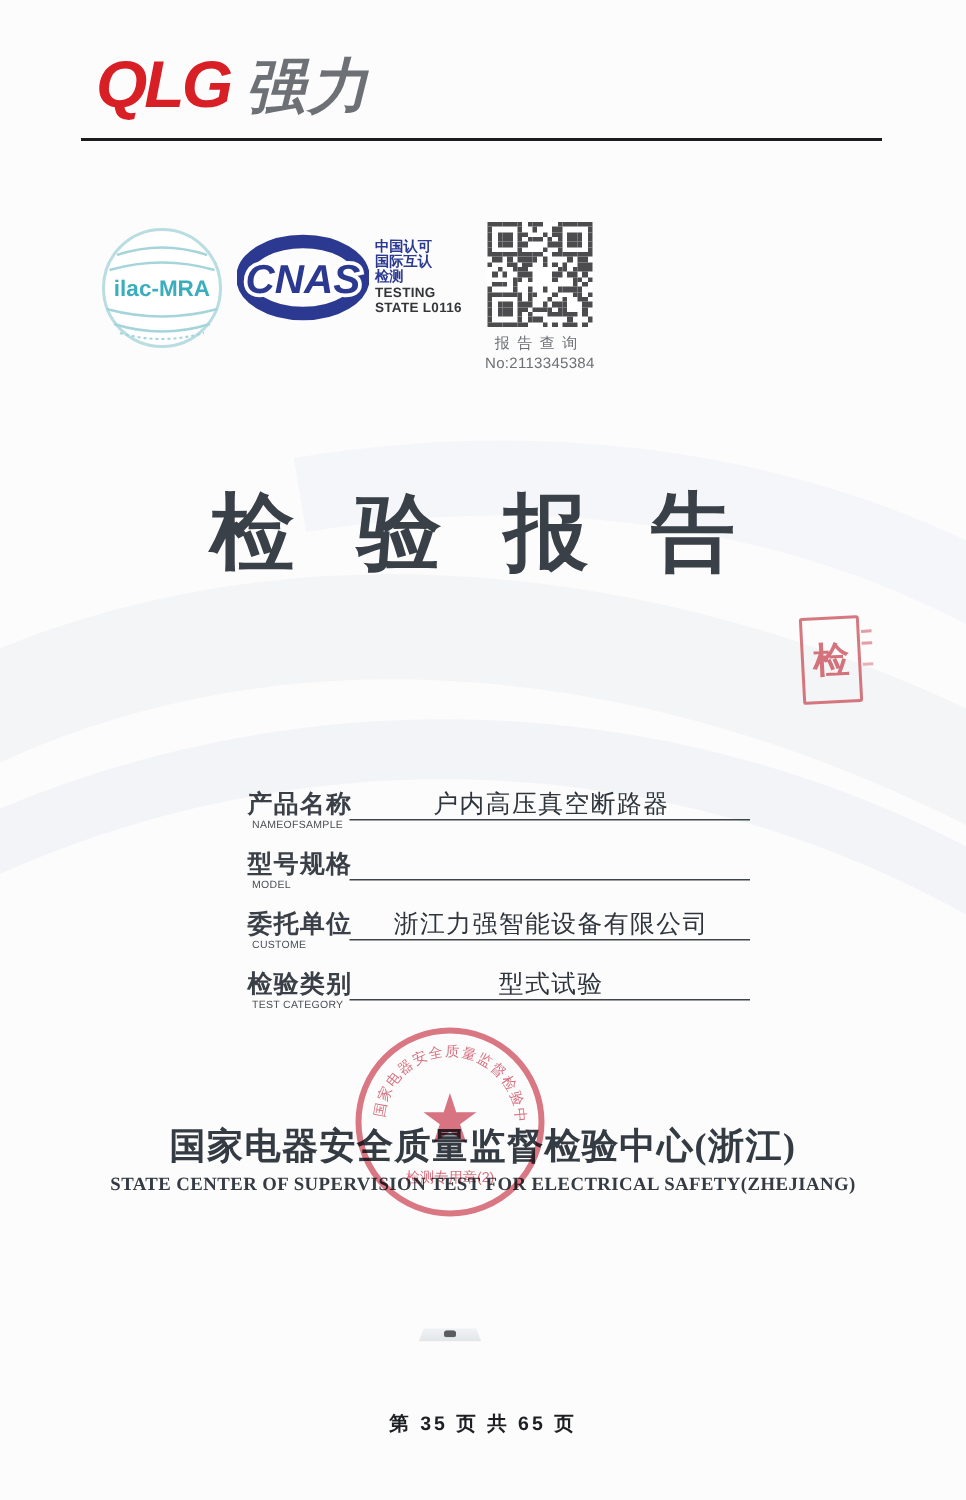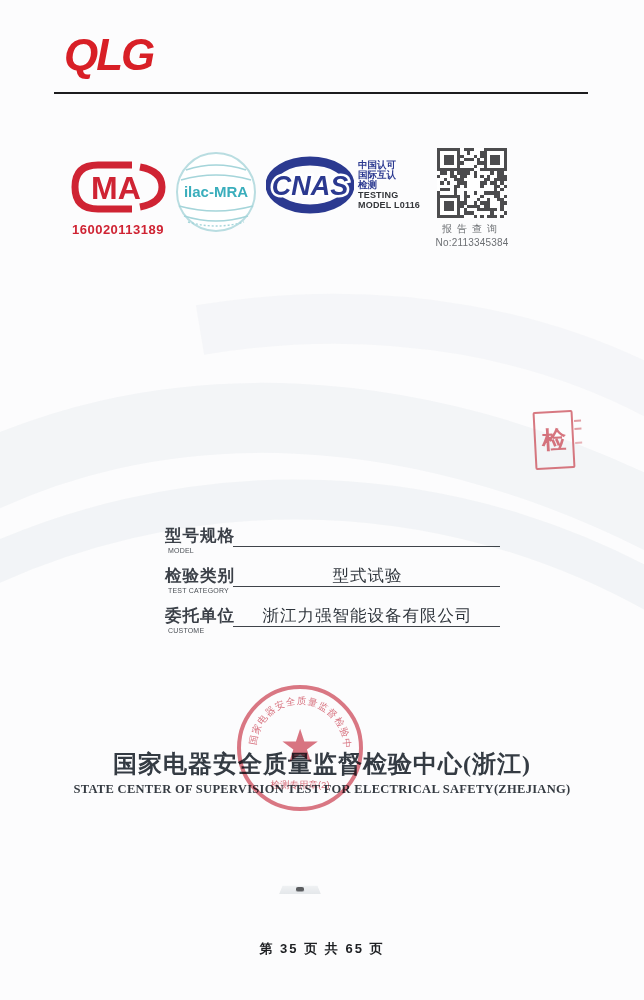--- a/index.html
+++ b/index.html
@@ -75,33 +75,26 @@
 <div class="page">
 
   <svg class="watermark" width="644" height="1000" viewBox="0 0 644 1000">
     <path d="M-60 500 C 150 380, 430 390, 700 540" fill="none" stroke="#f0f2f5" stroke-width="70" opacity="0.8"></path>
     <path d="M-60 590 C 180 460, 470 470, 700 620" fill="none" stroke="#eef1f4" stroke-width="40" opacity="0.7"></path>
     <path d="M200 330 C 380 300, 560 330, 700 420" fill="none" stroke="#f2f4f6" stroke-width="50" opacity="0.7"></path>
   </svg>
 
   <div class="logo">
     <span class="en">QLG</span>
+    <span class="cn">强力</span>
   </div>
   <div class="rule"></div>
 
   <div class="certs">
 
-    <div class="cma">
-      <svg width="100" height="58" viewBox="0 0 100 58">
-        <path d="M64 7 H30 Q7 7 7 29 Q7 51 30 51 H64" fill="none" stroke="#cf2333" stroke-width="7"></path>
-        <text x="48" y="41" text-anchor="middle" font-family="Liberation Sans,sans-serif" font-size="32" font-weight="900" fill="#cf2333">MA</text>
-        <path d="M72 9 Q94 13 94 29 Q94 45 72 49" fill="none" stroke="#cf2333" stroke-width="7"></path>
-      </svg>
-      <div class="cma-num">160020113189</div>
-    </div>
 
     <div class="ilac">
       <svg width="84" height="84" viewBox="0 0 84 84">
         <circle cx="42" cy="42" r="39" fill="#ffffff" stroke="#b9dde1" stroke-width="2"></circle>
         <path d="M12 20 Q42 10 72 20" fill="none" stroke="#a5d5da" stroke-width="1.6"></path>
         <path d="M7 30 Q42 20 77 30" fill="none" stroke="#a5d5da" stroke-width="1.6"></path>
         <path d="M5 56 Q42 66 79 56" fill="none" stroke="#a5d5da" stroke-width="1.6"></path>
         <path d="M10 66 Q42 76 74 66" fill="none" stroke="#a5d5da" stroke-width="1.6"></path>
         <path d="M14 72 Q42 80 70 72" fill="none" stroke="#a5d5da" stroke-width="1.4" stroke-dasharray="2 2"></path>
         <text x="42" y="47" text-anchor="middle" font-family="Liberation Sans,sans-serif" font-size="15" font-weight="700" fill="#3aaebc" stroke="#ffffff" stroke-width="4" paint-order="stroke">ilac-MRA</text>
@@ -111,21 +104,21 @@
     <div class="cnas-group">
       <svg width="88" height="58" viewBox="0 0 88 58">
         <ellipse cx="44" cy="29" rx="40" ry="24" fill="none" stroke="#2b3990" stroke-width="9"></ellipse>
         <text x="44" y="39" text-anchor="middle" font-family="Liberation Sans,sans-serif" font-size="27" font-weight="900" font-style="italic" fill="#2b3990" stroke="#ffffff" stroke-width="5" paint-order="stroke">CNAS</text>
       </svg>
       <div class="cnas-txt">
         <div class="cnl">中国认可</div>
         <div class="cnl">国际互认</div>
         <div class="cnl">检测</div>
         <div class="enl">TESTING</div>
-        <div class="enl">MODEL L0116</div>
+        <div class="enl">STATE L0116</div>
       </div>
     </div>
 
 
     <div class="qr-block">
       <div class="qr">
           <i style="grid-row:1;grid-column:1"></i>
           <i style="grid-row:1;grid-column:2"></i>
           <i style="grid-row:1;grid-column:3"></i>
           <i style="grid-row:1;grid-column:4"></i>
@@ -355,42 +348,49 @@
           <i style="grid-row:21;grid-column:16"></i>
           <i style="grid-row:21;grid-column:17"></i>
           <i style="grid-row:21;grid-column:18"></i>
           <i style="grid-row:21;grid-column:20"></i>
         </div>
       <div class="qr-cap">报告查询</div>
       <div class="qr-num">No:2113345384</div>
     </div>
   </div>
 
+  <h1 class="title-cn">检 验 报 告</h1>
 
   <div class="side-stamp">
     <span class="ch">检</span>
     <span class="tick"></span>
   </div>
 
   <div class="fields">
     <div class="row">
+      <span class="lab">产品名称</span>
+      <span class="en-lab">NAMEOFSAMPLE</span>
+      <span class="val">户内高压真空断路器</span>
+      <span class="uline"></span>
+    </div>
+    <div class="row">
       <span class="lab">型号规格</span>
       <span class="en-lab">MODEL</span>
+      <span class="uline"></span>
+    </div>
+    <div class="row">
+      <span class="lab">委托单位</span>
+      <span class="en-lab">CUSTOME</span>
+      <span class="val">浙江力强智能设备有限公司</span>
       <span class="uline"></span>
     </div>
     <div class="row">
       <span class="lab">检验类别</span>
       <span class="en-lab">TEST CATEGORY</span>
       <span class="val">型式试验</span>
-      <span class="uline"></span>
-    </div>
-    <div class="row">
-      <span class="lab">委托单位</span>
-      <span class="en-lab">CUSTOME</span>
-      <span class="val">浙江力强智能设备有限公司</span>
       <span class="uline"></span>
     </div>
   </div>
 
   <p class="iss1">国家电器安全质量监督检验中心(浙江)</p>
   <p class="iss2">STATE CENTER OF SUPERVISION TEST FOR ELECTRICAL SAFETY(ZHEJIANG)</p>
 
   <svg class="seal" viewBox="0 0 140 140">
     <circle cx="70" cy="72" r="61" fill="none" stroke="rgba(205,62,80,0.8)" stroke-width="4"></circle>
     <defs>

